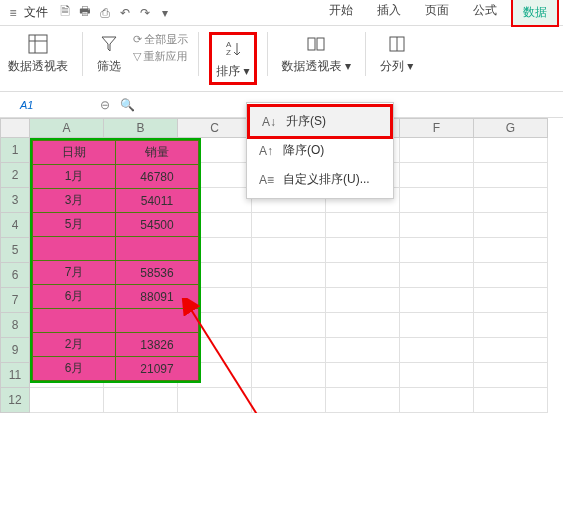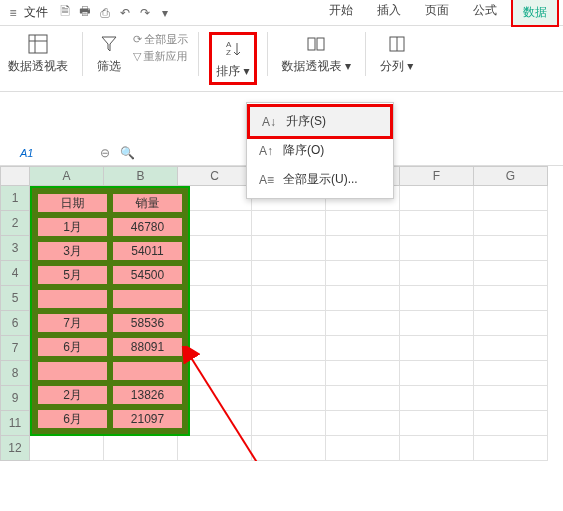--- a/index.html
+++ b/index.html
@@ -14,21 +14,21 @@
   .ribbon { display: flex; align-items: flex-start; padding: 6px 4px; border-bottom: 1px solid #ddd; gap: 8px; }
   .ribbon-group { display: flex; flex-direction: column; align-items: center; gap: 2px; padding: 0 4px; }
   .ribbon-group .icon { width: 24px; height: 24px; display: flex; align-items: center; justify-content: center; color: #555; }
   .ribbon-group .label { font-size: 12px; color: #444; white-space: nowrap; text-align: right; }
   .ribbon-sep { width: 1px; height: 44px; background: #ddd; margin: 0 2px; }
   .ribbon-sub { display: flex; flex-direction: column; gap: 2px; font-size: 11px; color: #888; }
   .ribbon-sub div { display: flex; align-items: center; gap: 2px; }
   
   .sort-button { border: 3px solid #e00; padding: 2px 4px; }
   
-  .formula-bar { display: flex; align-items: center; height: 26px; border-bottom: 1px solid #ddd; margin-top: 48px; }
+  .formula-bar { display: flex; align-items: center; height: 26px; border-bottom: 1px solid #ddd; }
   .name-box { width: 90px; padding: 2px 20px; color: #06c; font-style: italic; font-size: 11px; }
   .fb-icons { display: flex; gap: 10px; padding: 0 10px; color: #888; }
   
   .dropdown { position: absolute; left: 246px; top: 102px; width: 148px; background: #fff; border: 1px solid #ccc; box-shadow: 0 2px 6px rgba(0,0,0,.2); padding: 4px 0; z-index: 10; }
   .dropdown-item { display: flex; align-items: center; gap: 8px; padding: 6px 12px; font-size: 12px; color: #333; }
   .dropdown-item .di-icon { width: 16px; color: #666; }
   .dropdown-item.hl { border: 3px solid #e00; margin: -3px 0; background: #f2f2f2; }
   
   .grid-wrap { position: relative; }
   .col-headers { display: flex; }
@@ -36,21 +36,21 @@
   .col-h { width: 74px; height: 20px; border: 1px solid #ccc; border-left: none; background: #f0f0f0; display: flex; align-items: center; justify-content: center; color: #666; }
   .col-h.sel { background: #cfe8d8; }
   
   .row { display: flex; }
   .row-h { width: 30px; height: 25px; border: 1px solid #ccc; border-top: none; background: #f0f0f0; display: flex; align-items: center; justify-content: center; color: #666; }
   .row-h.sel { background: #cfe8d8; }
   .cell { width: 74px; height: 25px; border: 1px solid #e0e0e0; border-top: none; border-left: none; display: flex; align-items: center; justify-content: center; background: #fff; }
   
   .data-area { position: absolute; left: 30px; top: 20px; border: 2px solid #0a0; }
   .data-table { border-collapse: collapse; }
-  .data-table td { width: 75px; height: 24px; border: 6px solid #4d7c0f; text-align: center; background: #fca5a5; font-size: 12px; }
+  .data-table td { width: 83px; height: 24px; border: 1px solid #4d7c0f; text-align: center; background: #ec4899; font-size: 12px; }
   .data-table .hdr td { font-weight: 500; }
   
   .arrow-svg { position: absolute; left: 180px; top: 180px; z-index: 5; pointer-events: none; }
 </style>
 </head>
 <body>
 
 <div class="menubar">
   <span class="menu-icon">≡</span>
   <span>文件</span>
@@ -144,21 +144,21 @@
   <div class="dropdown-item hl">
     <span class="di-icon">A↓</span>
     <span>升序(S)</span>
   </div>
   <div class="dropdown-item">
     <span class="di-icon">A↑</span>
     <span>降序(O)</span>
   </div>
   <div class="dropdown-item">
     <span class="di-icon">A≡</span>
-    <span>全部显示(U)...</span>
+    <span>自定义排序(U)...</span>
   </div>
 </div>
 
 <div class="grid-wrap">
   <div class="col-headers">
     <div class="corner"></div>
     <div class="col-h sel">A</div>
     <div class="col-h sel">B</div>
     <div class="col-h">C</div>
     <div class="col-h">D</div>

